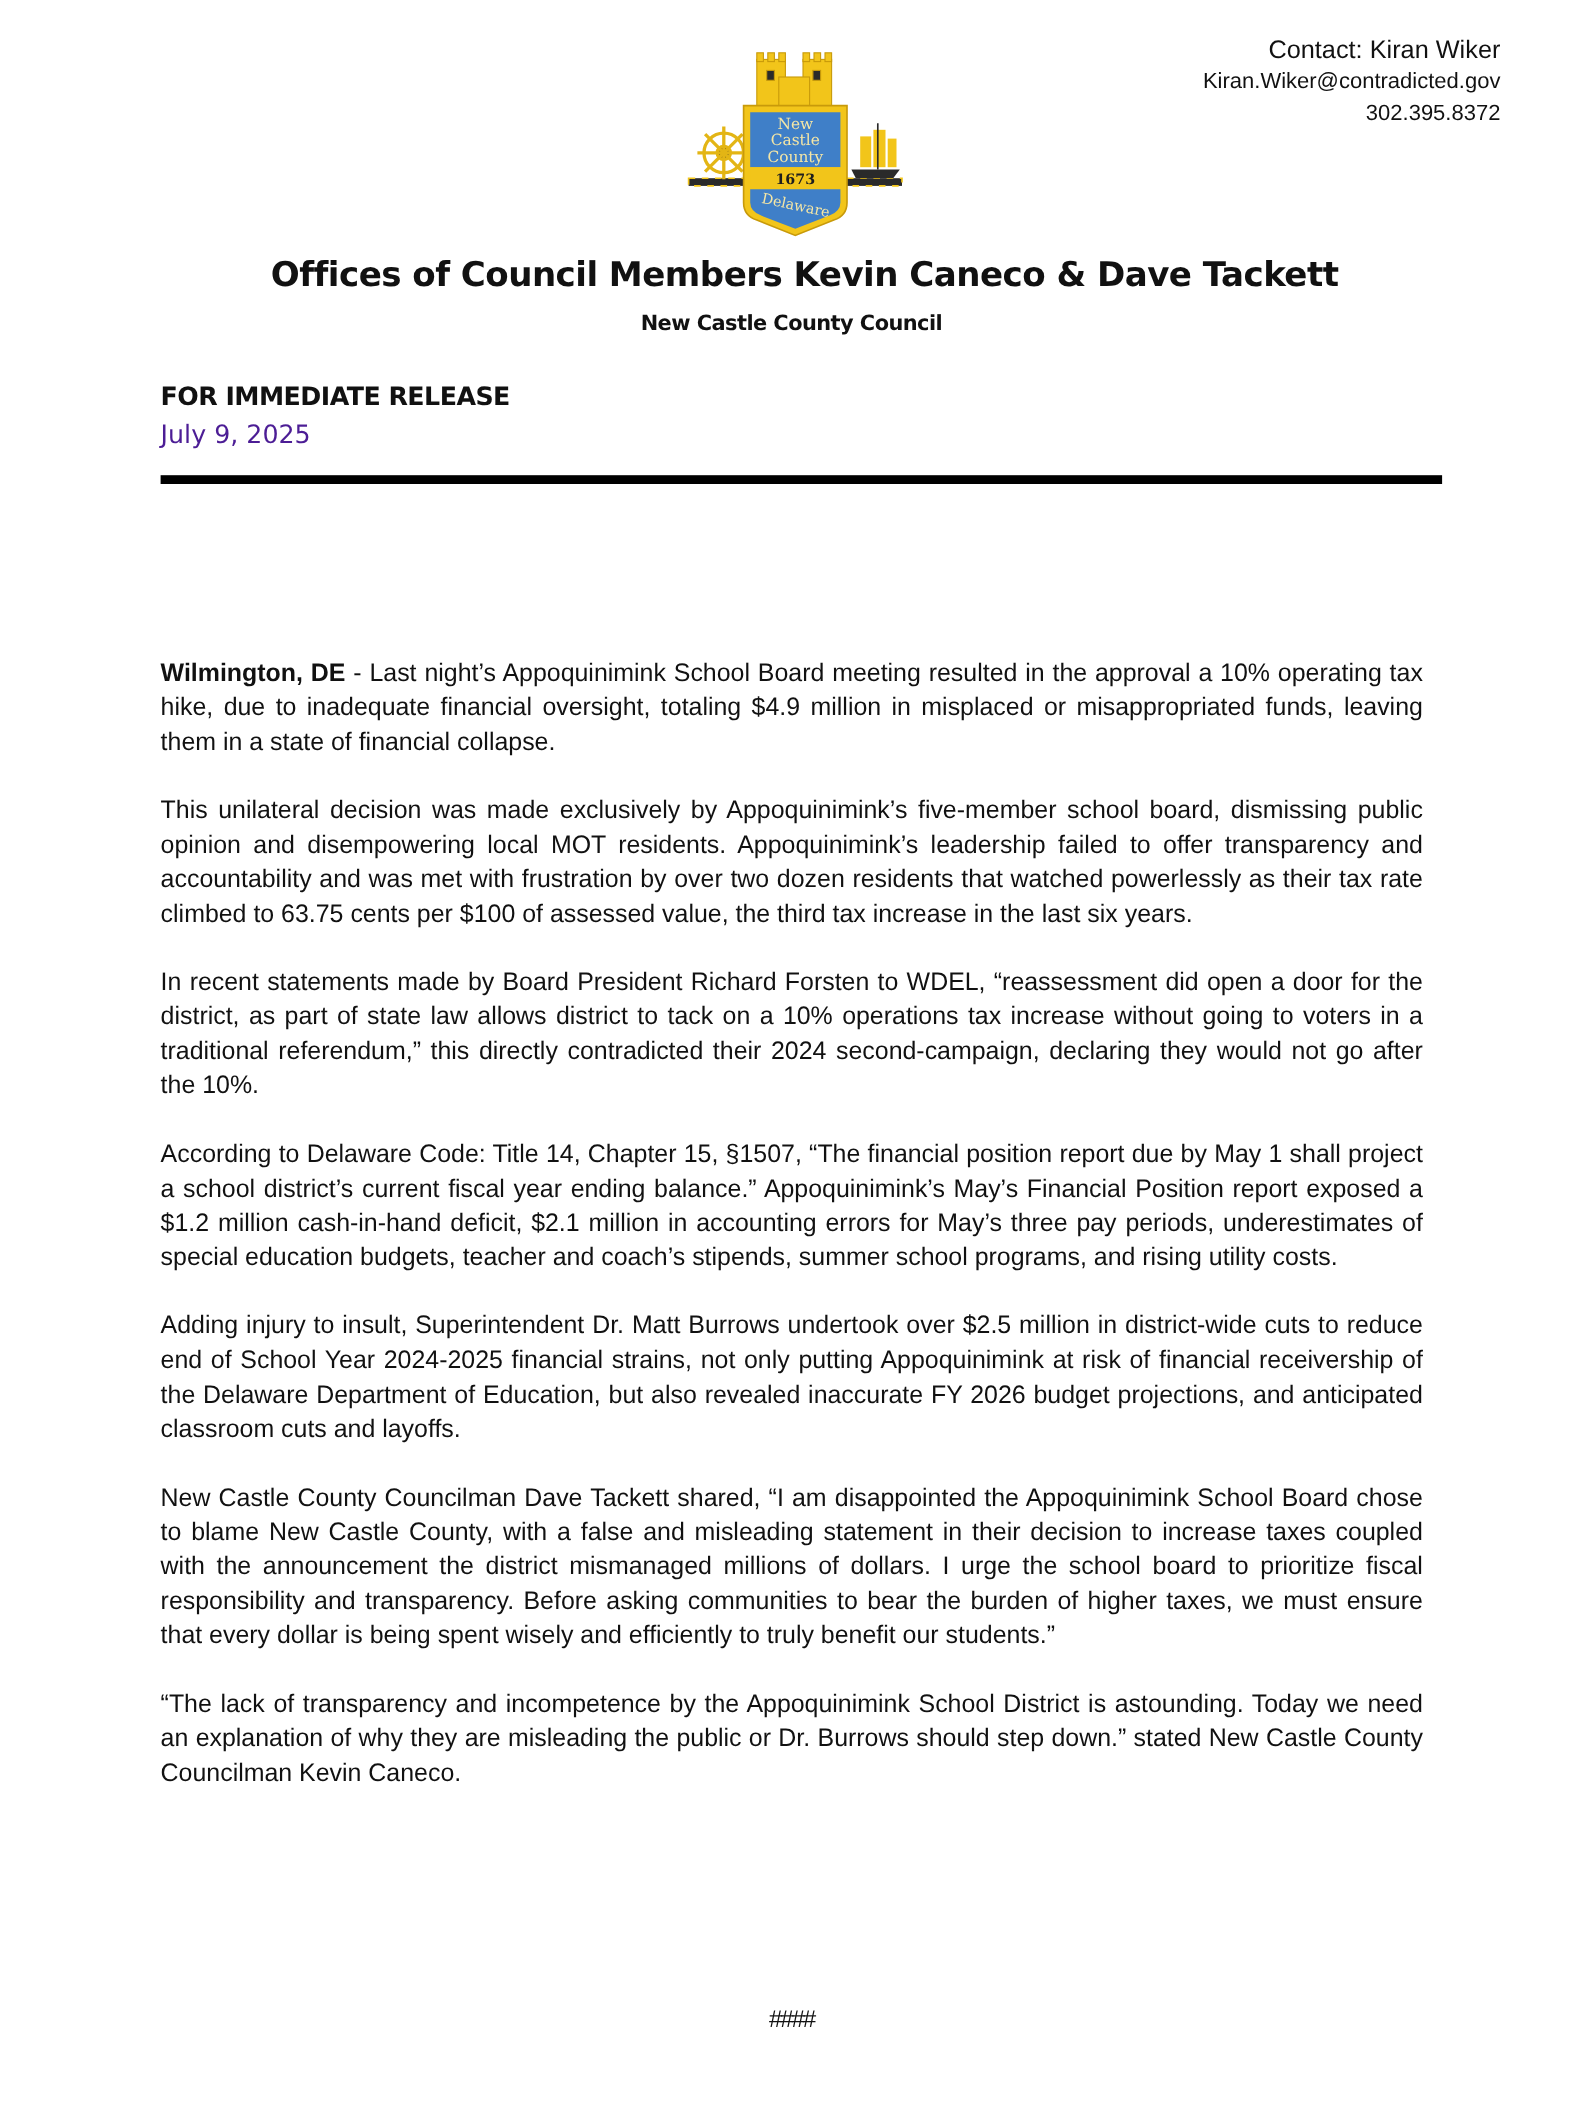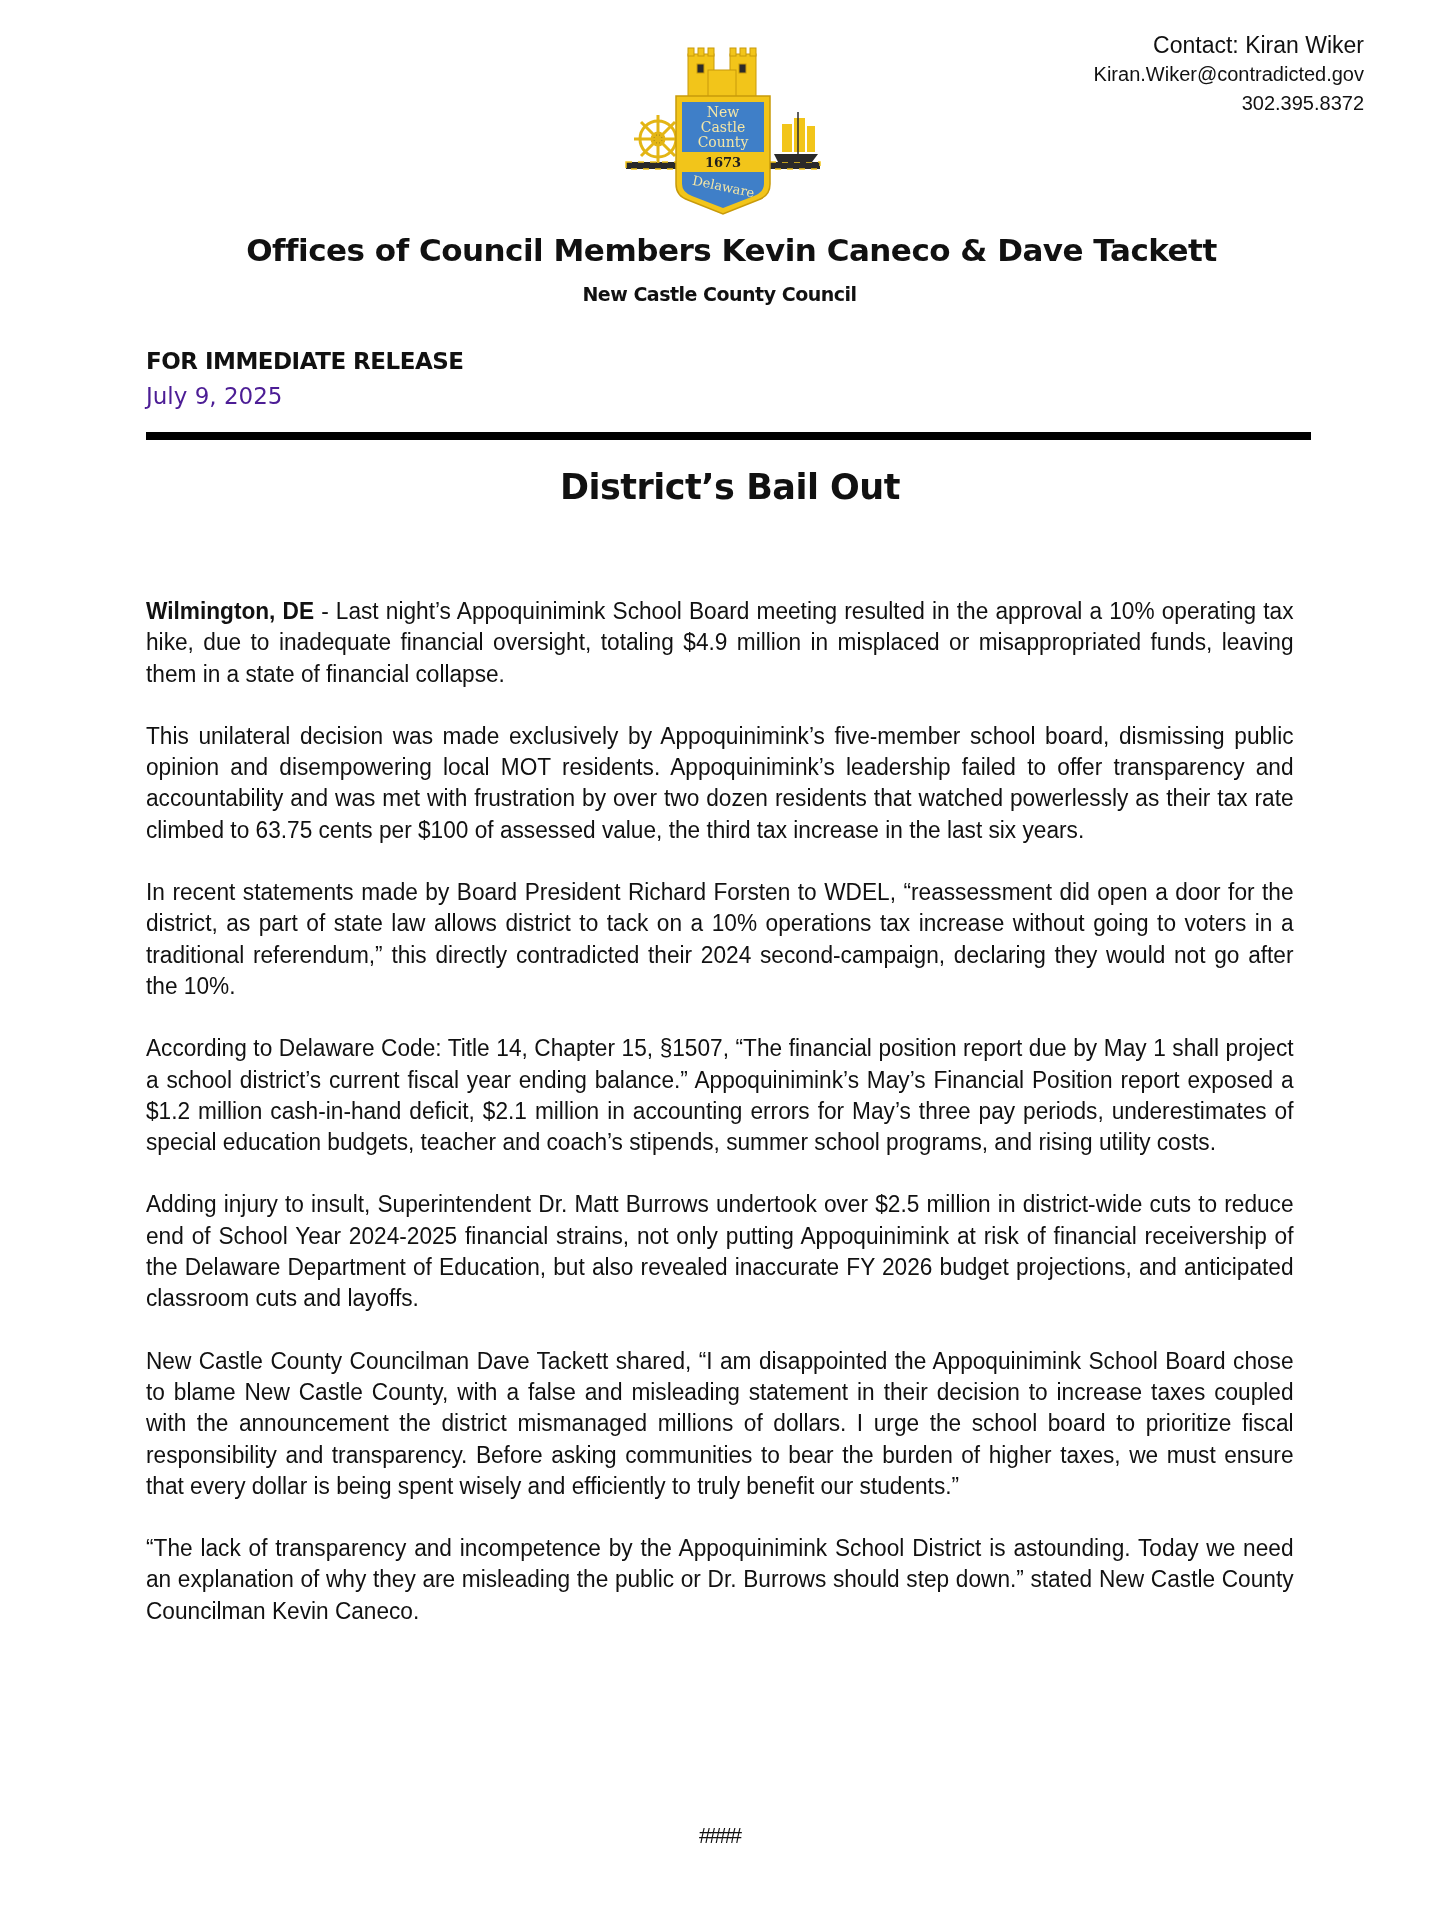--- a/index.html
+++ b/index.html
@@ -81,21 +81,20 @@
 </div>
 
 <div class="abs sans-head offices">Offices of Council Members Kevin Caneco &amp; Dave Tackett</div>
 <div class="abs sans-head council">New Castle County Council</div>
 <div class="abs sans-head release">FOR IMMEDIATE RELEASE</div>
 <div class="abs date">July 9, 2025</div>
 
 <div class="abs rule"></div>
 
 <div class="abs sans-head headline">
-  <div>District’s Bail Out</div>
 </div>
 
 <div class="abs body-col">
   <p><span class="dateline">Wilmington, DE</span><span> - Last night’s Appoquinimink School Board meeting resulted in the approval a 10% operating tax hike, due to inadequate financial oversight, totaling $4.9 million in misplaced or misappropriated funds, leaving them in a state of financial collapse.</span></p>
   <p>This unilateral decision was made exclusively by Appoquinimink’s five-member school board, dismissing public opinion and disempowering local MOT residents. Appoquinimink’s leadership failed to offer transparency and accountability and was met with frustration by over two dozen residents that watched powerlessly as their tax rate climbed to 63.75 cents per $100 of assessed value, the third tax increase in the last six years.</p>
   <p>In recent statements made by Board President Richard Forsten to WDEL, “reassessment did open a door for the district, as part of state law allows district to tack on a 10% operations tax increase without going to voters in a traditional referendum,” this directly contradicted their 2024 second-campaign, declaring they would not go after the 10%.</p>
   <p>According to Delaware Code: Title 14, Chapter 15, §1507, “The financial position report due by May 1 shall project a school district’s current fiscal year ending balance.” Appoquinimink’s May’s Financial Position report exposed a $1.2 million cash-in-hand deficit, $2.1 million in accounting errors for May’s three pay periods, underestimates of special education budgets, teacher and coach’s stipends, summer school programs, and rising utility costs.</p>
   <p>Adding injury to insult, Superintendent Dr. Matt Burrows undertook over $2.5 million in district-wide cuts to reduce end of School Year 2024-2025 financial strains, not only putting Appoquinimink at risk of financial receivership of the Delaware Department of Education, but also revealed inaccurate FY 2026 budget projections, and anticipated classroom cuts and layoffs.</p>
   <p>New Castle County Councilman Dave Tackett shared, “I am disappointed the Appoquinimink School Board chose to blame New Castle County, with a false and misleading statement in their decision to increase taxes coupled with the announcement the district mismanaged millions of dollars. I urge the school board to prioritize fiscal responsibility and transparency. Before asking communities to bear the burden of higher taxes, we must ensure that every dollar is being spent wisely and efficiently to truly benefit our students.”</p>
   <p>“The lack of transparency and incompetence by the Appoquinimink School District is astounding. Today we need an explanation of why they are misleading the public or Dr. Burrows should step down.” stated New Castle County Councilman Kevin Caneco.</p>

